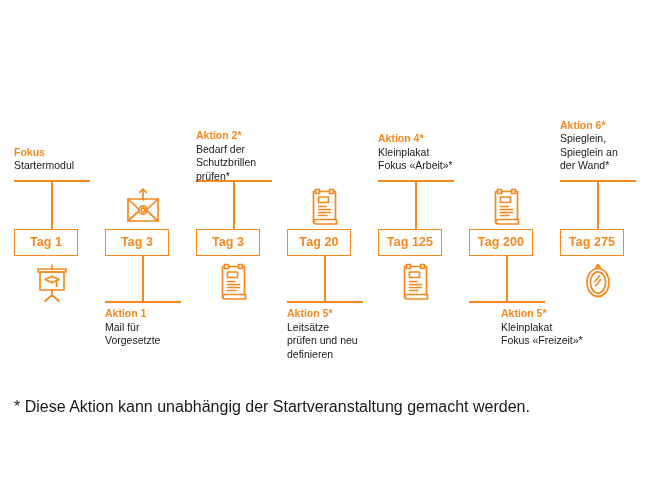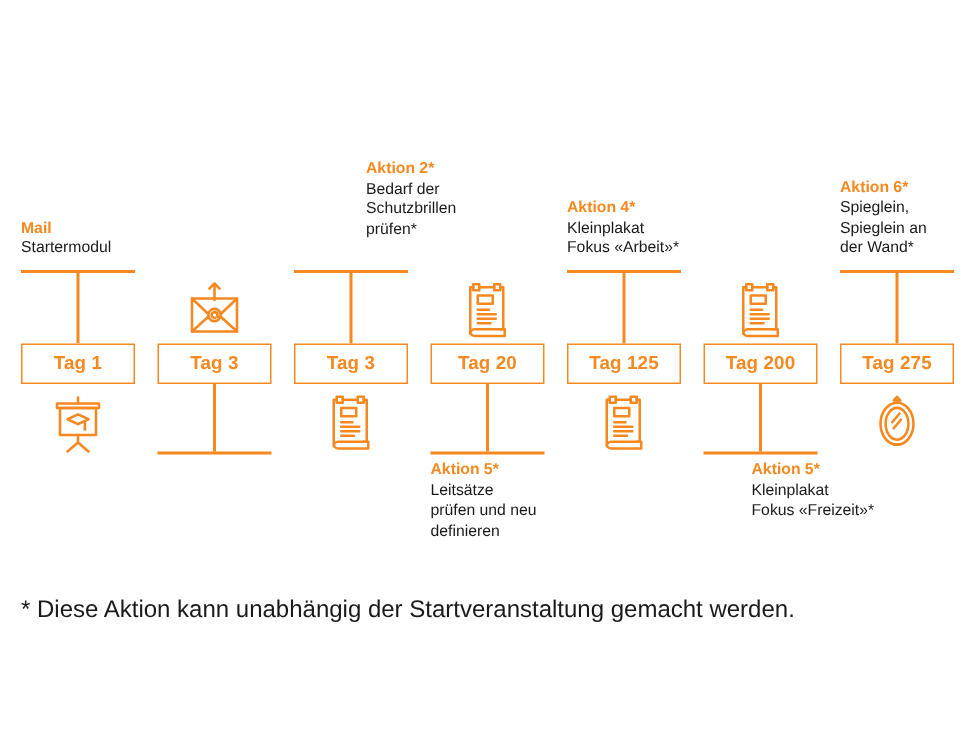--- a/index.html
+++ b/index.html
@@ -20,21 +20,21 @@
     position:absolute;
     top:0;
     width:91px;
     height:488px;
   }
   
   .tag-box{
     position:absolute;
     left:0;
     top:229px;
-    width:76px;
+    width:64px;
     height:27px;
     box-sizing:border-box;
     border:1.6px solid #F5881F;
     background:#ffffff;
     display:flex;
     align-items:center;
     justify-content:center;
   }
   .tag-label{
     color:#F5881F;
@@ -107,59 +107,64 @@
 <body>
 
 <div id="timeline">
     <div class="col" style="left: 14px;">
       <div class="hline top"></div>
       <div class="vline top"></div>
       <div class="tag-box">
         <span class="tag-label">Tag 1</span>
       </div>
       <div class="txt" style="top: 145.8px;">
-        <span class="txt-title">Mail</span>
+        <span class="txt-title">Fokus</span>
         <span class="txt-desc">Startermodul</span>
       </div>
       <div class="icon below">
         <svg viewBox="0 0 40 42">
           <line x1="20" y1="4" x2="20" y2="8" fill="none" stroke="#F5881F" stroke-width="1.7" stroke-linecap="round" stroke-linejoin="round"></line>
           <rect x="6" y="8" width="28" height="3" fill="none" stroke="#F5881F" stroke-width="1.7" stroke-linecap="round" stroke-linejoin="round"></rect>
           <rect x="8" y="11" width="24" height="18" fill="none" stroke="#F5881F" stroke-width="1.7" stroke-linecap="round" stroke-linejoin="round"></rect>
           <path d="M20 29 L20 34 M20 34 L13 40 M20 34 L27 40" fill="none" stroke="#F5881F" stroke-width="1.7" stroke-linecap="round" stroke-linejoin="round"></path>
           <path d="M13 18.5 L20 15.2 L27 18.5 L20 21.8 Z" fill="none" stroke="#F5881F" stroke-width="1.7" stroke-linecap="round" stroke-linejoin="round"></path>
           <path d="M24.6 20 L24.6 24.2" fill="none" stroke="#F5881F" stroke-width="1.7" stroke-linecap="round" stroke-linejoin="round"></path>
           <circle cx="24.6" cy="25" r="1.1" fill="#F5881F" stroke="none"></circle>
         </svg>
       </div>
     </div>
     <div class="col" style="left: 105px;">
       <div class="hline bot"></div>
       <div class="vline bot"></div>
       <div class="tag-box">
         <span class="tag-label">Tag 3</span>
       </div>
+      <div class="txt" style="top: 307px;">
+        <span class="txt-title">Aktion 1</span>
+        <span class="txt-desc">Mail für
+Vorgesetzte</span>
+      </div>
       <div class="icon above">
         <svg viewBox="0 0 40 42">
           <path d="M20 14 L20 3 M16.6 6.4 L20 3 L23.4 6.4" fill="none" stroke="#F5881F" stroke-width="1.7" stroke-linecap="round" stroke-linejoin="round"></path>
           <rect x="5" y="13" width="30" height="22" fill="none" stroke="#F5881F" stroke-width="1.7" stroke-linecap="round" stroke-linejoin="round"></rect>
           <path d="M5 13 L15.5 23 M35 13 L24.5 23" fill="none" stroke="#F5881F" stroke-width="1.7" stroke-linecap="round" stroke-linejoin="round"></path>
           <path d="M5 35 L16 25 M35 35 L24 25" fill="none" stroke="#F5881F" stroke-width="1.7" stroke-linecap="round" stroke-linejoin="round"></path>
           <circle cx="20" cy="24" r="4.1" fill="none" stroke="#F5881F" stroke-width="1.7" stroke-linecap="round" stroke-linejoin="round"></circle>
           <path d="M21.9 24 a1.9 1.9 0 1 0 -1.3 1.8 M21.9 22.3 L21.9 25 a1.6 1.6 0 0 0 1.8 0.5" fill="none" stroke="#F5881F" stroke-width="1.7" stroke-linecap="round" stroke-linejoin="round"></path>
         </svg>
       </div>
     </div>
     <div class="col" style="left: 196px;">
       <div class="hline top"></div>
       <div class="vline top"></div>
       <div class="tag-box">
         <span class="tag-label">Tag 3</span>
       </div>
-      <div class="txt" style="top: 106px; margin-left: 48px;">
+      <div class="txt" style="top: 129px;">
         <span class="txt-title">Aktion 2*</span>
         <span class="txt-desc">Bedarf der
 Schutzbrillen
 prüfen*</span>
       </div>
       <div class="icon below">
         <svg viewBox="0 0 40 42">
           <rect x="10.5" y="3.5" width="4" height="4" fill="none" stroke="#F5881F" stroke-width="1.7" stroke-linecap="round" stroke-linejoin="round"></rect>
           <rect x="24.5" y="3.5" width="4" height="4" fill="none" stroke="#F5881F" stroke-width="1.7" stroke-linecap="round" stroke-linejoin="round"></rect>
           <path d="M14.5 5.5 L24.5 5.5" fill="none" stroke="#F5881F" stroke-width="1.7" stroke-linecap="round" stroke-linejoin="round"></path>

